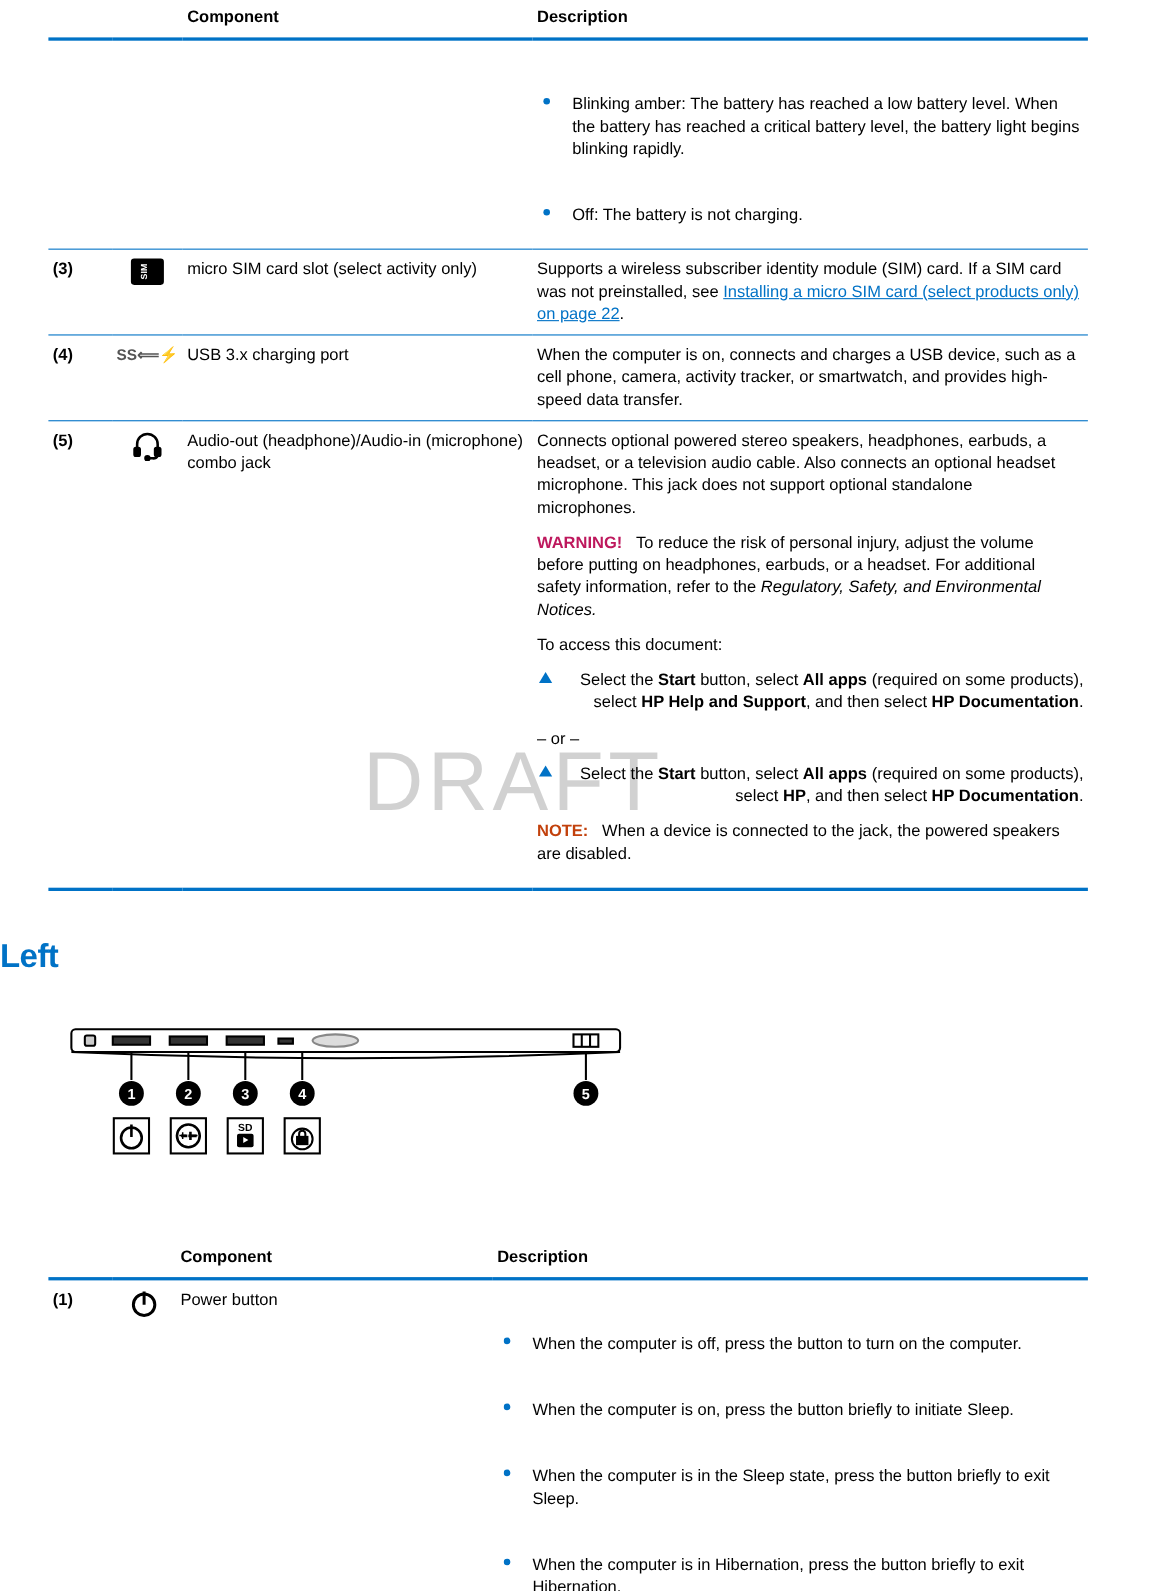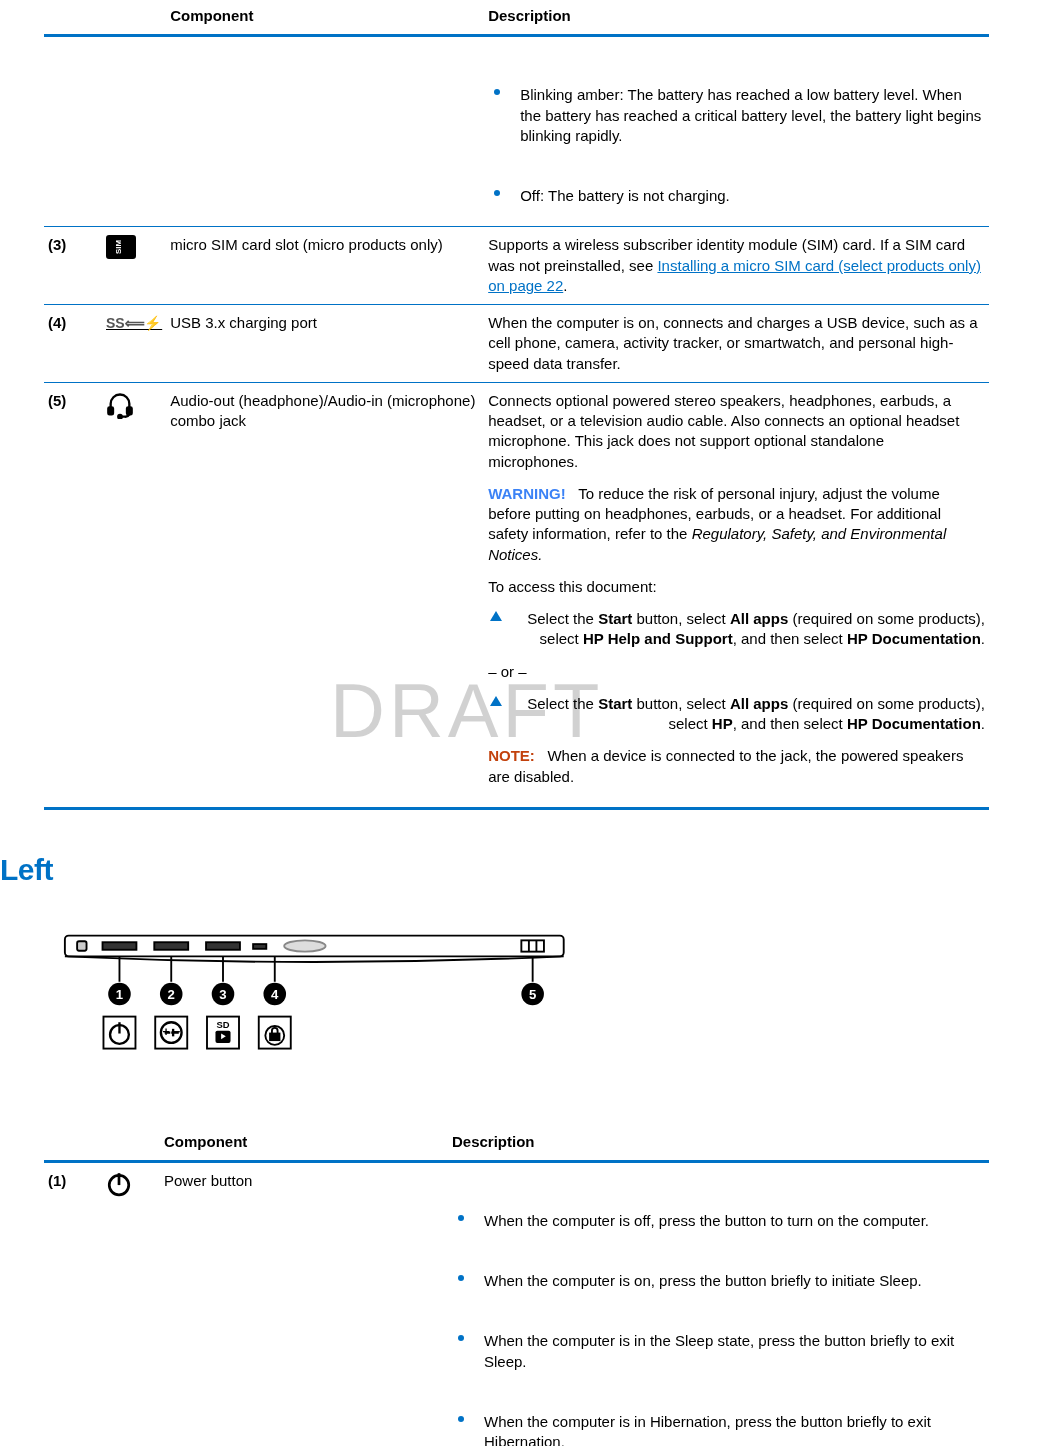--- a/index.html
+++ b/index.html
@@ -16,40 +16,40 @@
   .page-inner { padding-left: 44px; }
   .tbl { width: 100%; border-collapse: collapse; }
   .thead-row td, .thead-row th {
     font-weight: bold;
     padding: 6px 4px 8px 4px;
   }
   .rule-thick { border-bottom: 3px solid #0072c6; }
   .rule-thin  { border-bottom: 1px solid #0072c6; }
   td { vertical-align: top; padding: 8px 4px; }
   .col-num { width: 50px; font-weight: bold; }
-  .col-icon { width: 50px; text-align: left; text-decoration: underline; }
+  .col-icon { width: 50px; text-align: center; }
   .col-comp { width: 310px; }
   .col-desc { }
   .bullet-list { list-style: none; padding: 0; margin: 0; }
   .bullet-list li { position: relative; padding-left: 32px; margin-bottom: 12px; margin-top: 40px; }
   .bullet-list li .dot {
     position: absolute; left: 6px; top: 4px;
     width: 6px; height: 6px; border-radius: 50%; background: #0072c6;
   }
   .tri-list { list-style: none; padding: 0; margin: 0; text-align: right; }
   .tri-list li { position: relative; padding-left: 32px; margin-bottom: 12px;}
   .tri-list li .tri {
     position: absolute; left: 2px; top: 2px;
     width: 0; height: 0;
     border-left: 6px solid transparent;
     border-right: 6px solid transparent;
     border-bottom: 10px solid #0072c6;
   }
   .link { color: #0072c6; text-decoration: underline; cursor: pointer; }
-  .warning-label { color: #3b82f6; font-weight: bold; }
+  .warning-label { color: #be185d; font-weight: bold; }
   .note-label { color: #c2410c; font-weight: bold; }
   .italic { font-style: italic; }
   .h1-left {
     color: #0072c6;
     font-size: 30px;
     font-weight: 800;
     margin: 40px 0 30px 0;
     letter-spacing: -0.5px;
   }
   .h1-wrap { padding-left: 0; }
@@ -118,31 +118,31 @@
       <ul class="bullet-list">
         <li><span class="dot"></span><span>Blinking amber: The battery has reached a low battery level. When the battery has reached a critical battery level, the battery light begins blinking rapidly.</span></li>
         <li><span class="dot"></span><span>Off: The battery is not charging.</span></li>
       </ul>
     </td>
   </tr>
 
   <tr class="rule-thin">
     <td class="col-num">(3)</td>
     <td class="col-icon"><span class="icon-sim"></span></td>
-    <td class="col-comp">micro SIM card slot (micro products only)</td>
+    <td class="col-comp">micro SIM card slot (select activity only)</td>
     <td class="col-desc">
       <span>Supports a wireless subscriber identity module (SIM) card. If a SIM card was not preinstalled, see </span><span class="link">Installing a micro SIM card (select products only) on page 22</span><span>.</span>
     </td>
   </tr>
 
   <tr class="rule-thin">
     <td class="col-num">(4)</td>
     <td class="col-icon"><span class="icon-ss">SS⟸⚡</span></td>
     <td class="col-comp">USB 3.x charging port</td>
-    <td class="col-desc">When the computer is on, connects and charges a USB device, such as a cell phone, camera, activity tracker, or smartwatch, and personal high-speed data transfer.</td>
+    <td class="col-desc">When the computer is on, connects and charges a USB device, such as a cell phone, camera, activity tracker, or smartwatch, and provides high-speed data transfer.</td>
   </tr>
 
   <tr>
     <td class="col-num">(5)</td>
     <td class="col-icon">
       <span class="icon-headset">
         <svg viewBox="0 0 24 24" fill="none" stroke="#000" stroke-width="2">
           <path d="M4 14v-3a8 8 0 0 1 16 0v3"></path>
           <rect x="2" y="14" width="4" height="6" rx="1" fill="#000"></rect>
           <rect x="18" y="14" width="4" height="6" rx="1" fill="#000"></rect>

